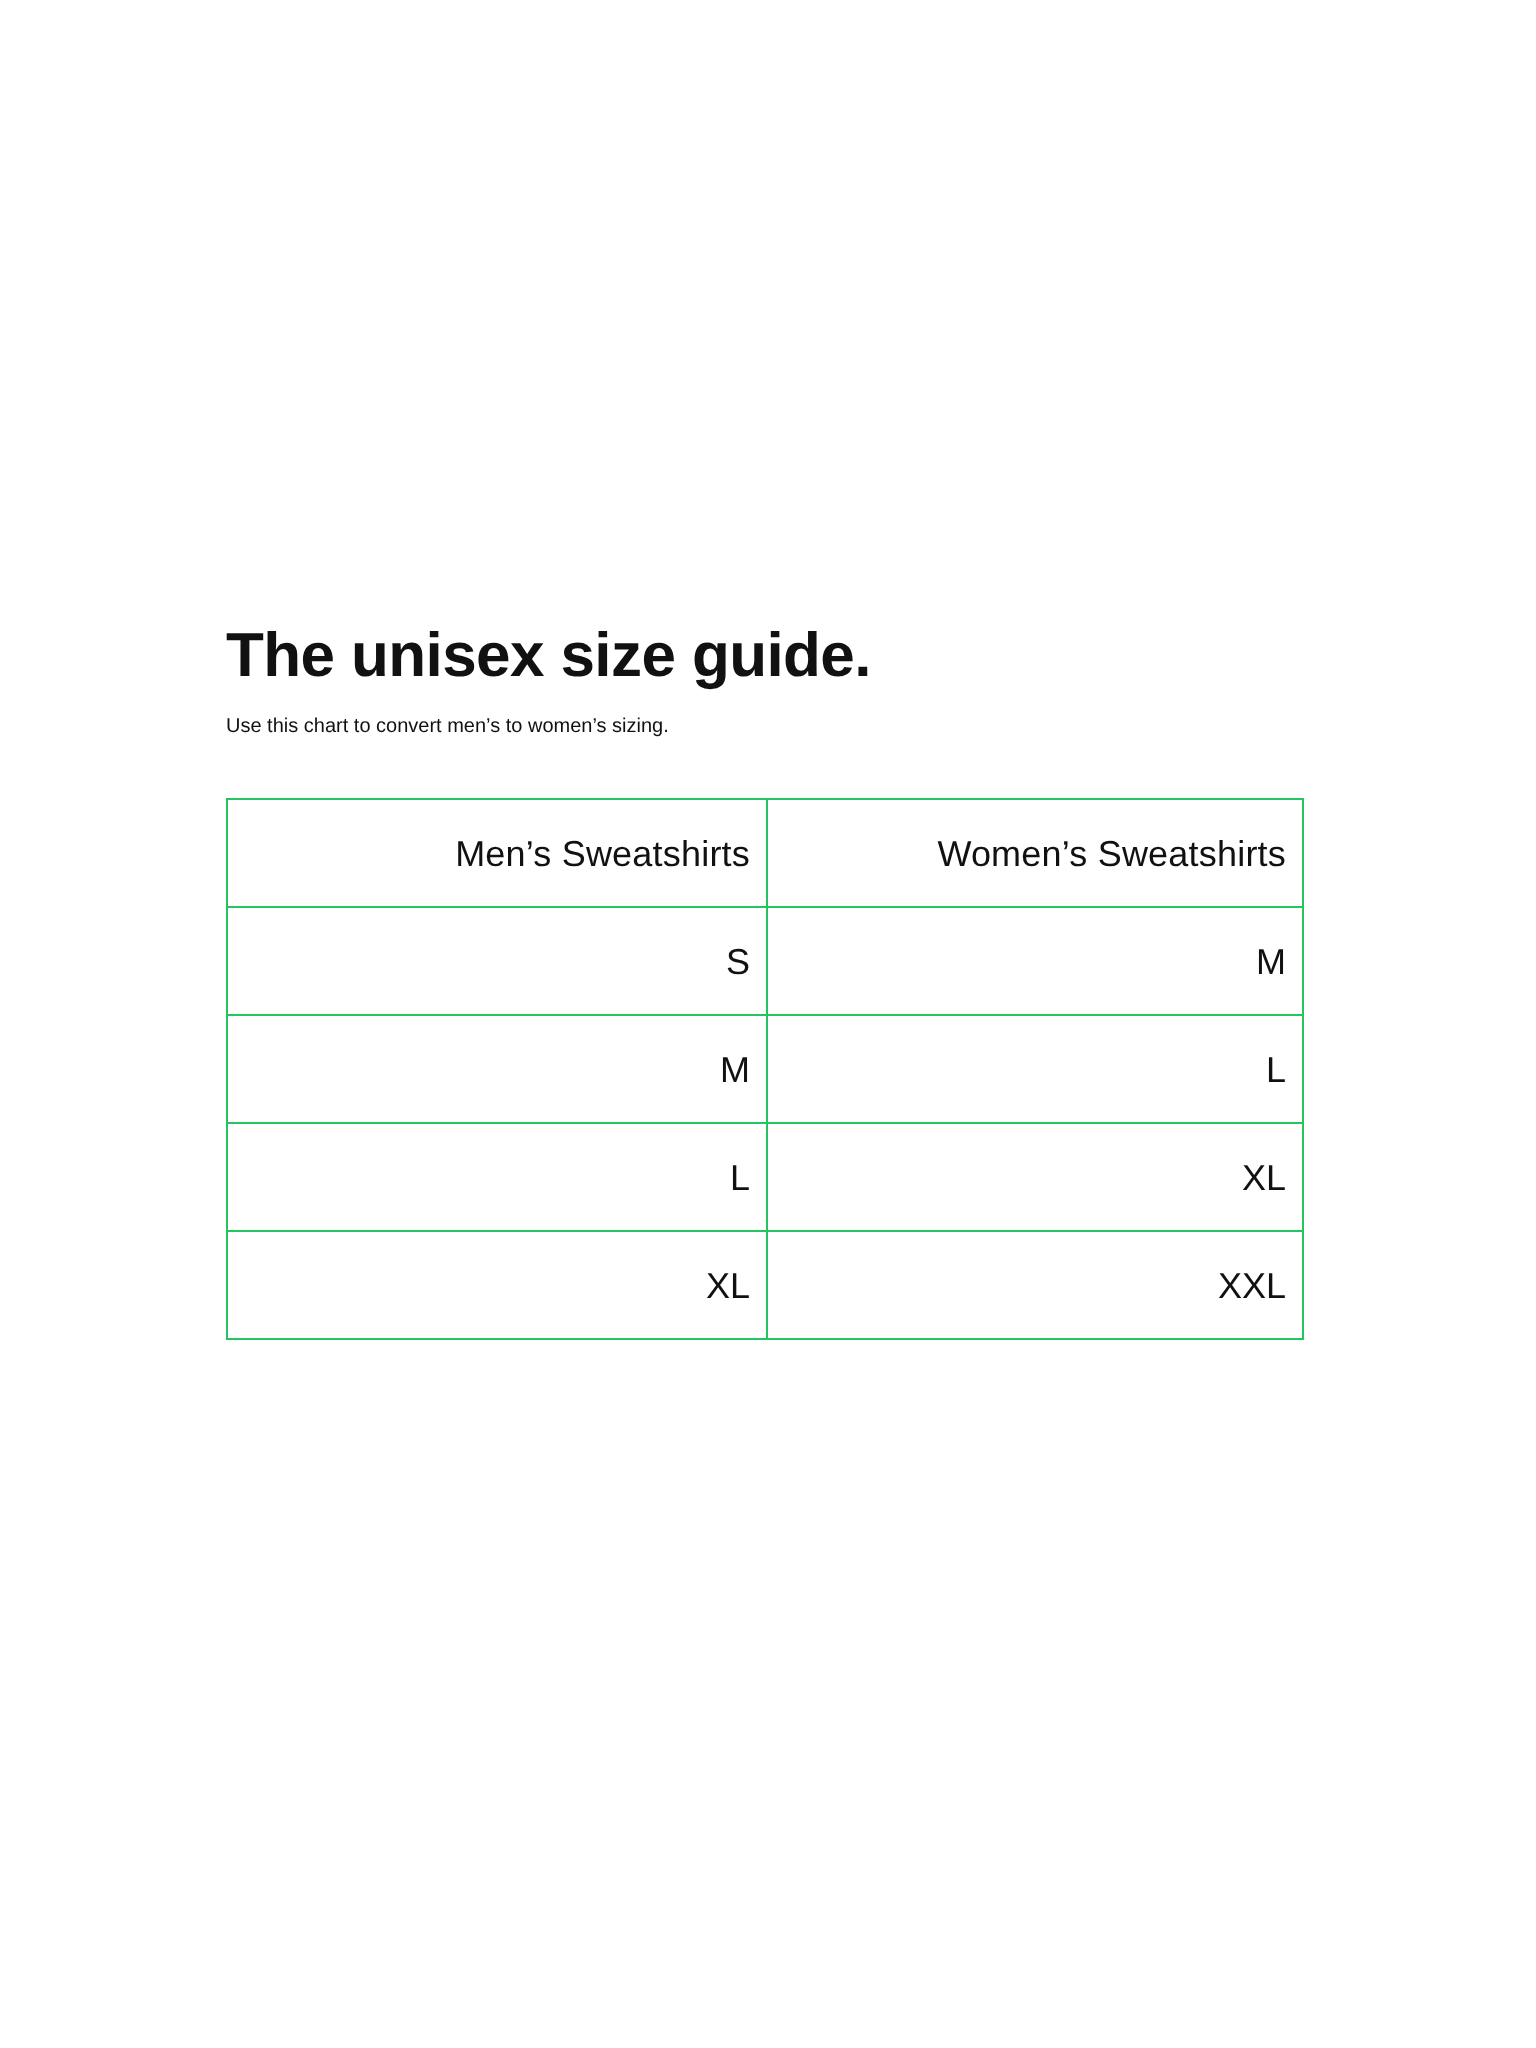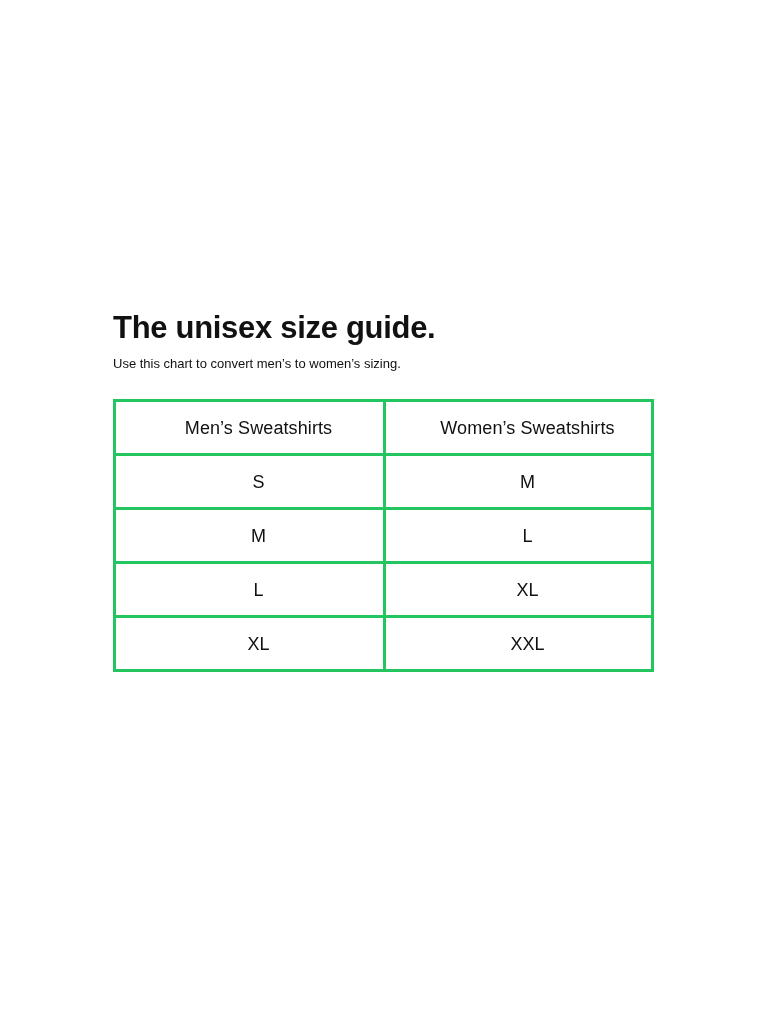--- a/index.html
+++ b/index.html
@@ -26,38 +26,38 @@
   .page-title {
     margin: 0;
     font-size: 31px;
     line-height: 36px;
     font-weight: 700;
     letter-spacing: -0.3px;
     color: #111111;
   }
   .page-subtitle {
     margin: 10px 0 0 0;
-    font-size: 13px;
+    font-size: 10px;
     line-height: 16px;
     font-weight: 400;
     color: #111111;
   }
   table.size-table {
     margin-top: 27px;
     border-collapse: collapse;
     width: 538px;
     table-layout: fixed;
   }
   .size-table th,
   .size-table td {
-    border: 3px solid #22c55e;
+    border: 1px solid #22c55e;
     box-sizing: border-box;
     height: 54px;
     padding: 0 8px 0 26px;
-    text-align: center;
+    text-align: right;
     vertical-align: middle;
     font-size: 18px;
     line-height: 22px;
     color: #111111;
     background: #ffffff;
     white-space: nowrap;
     overflow: hidden;
   }
   .size-table th {
     font-weight: 500;

